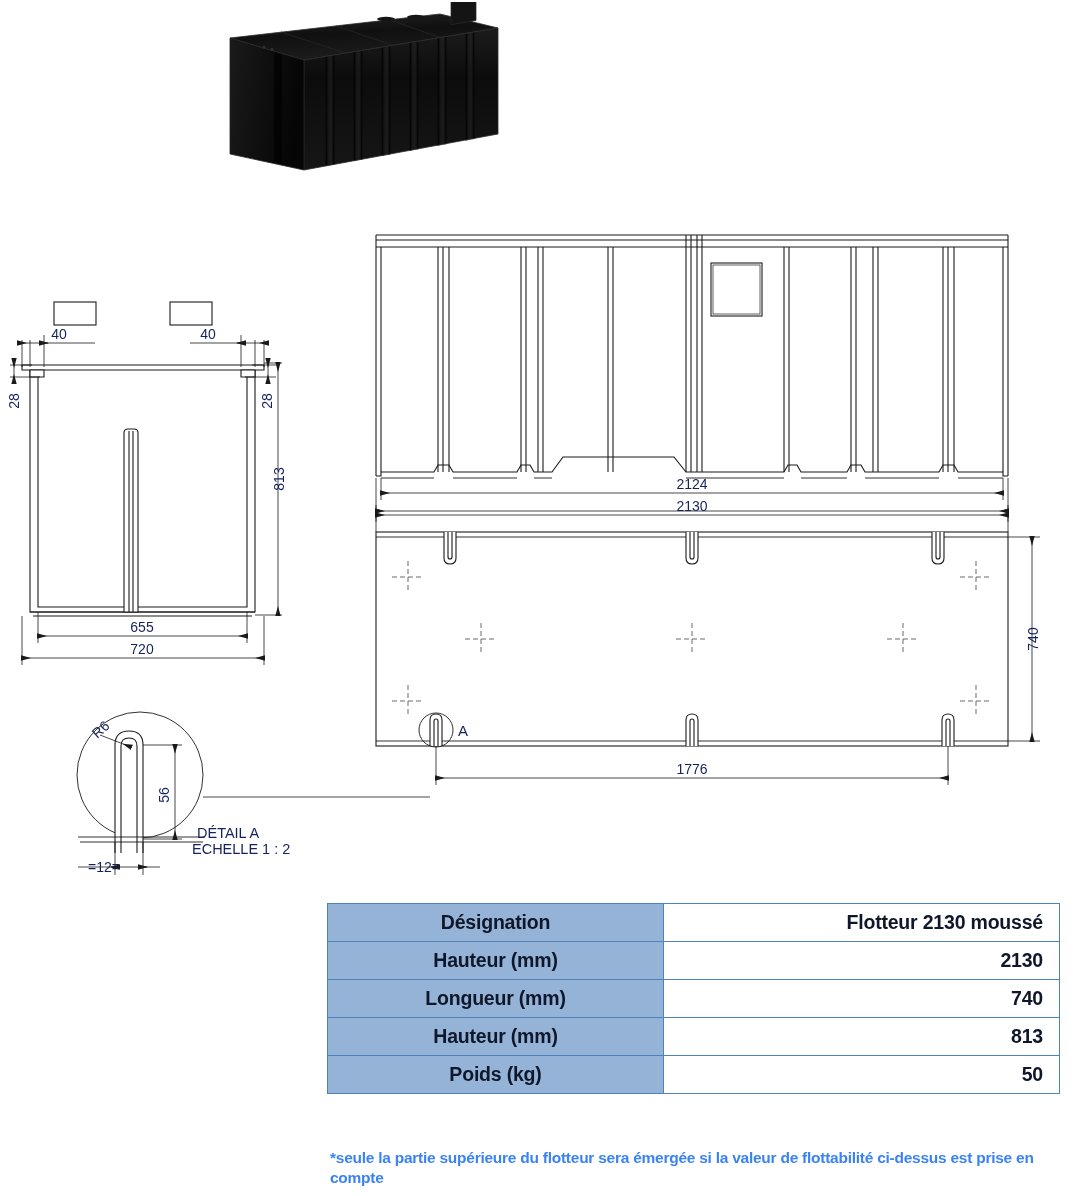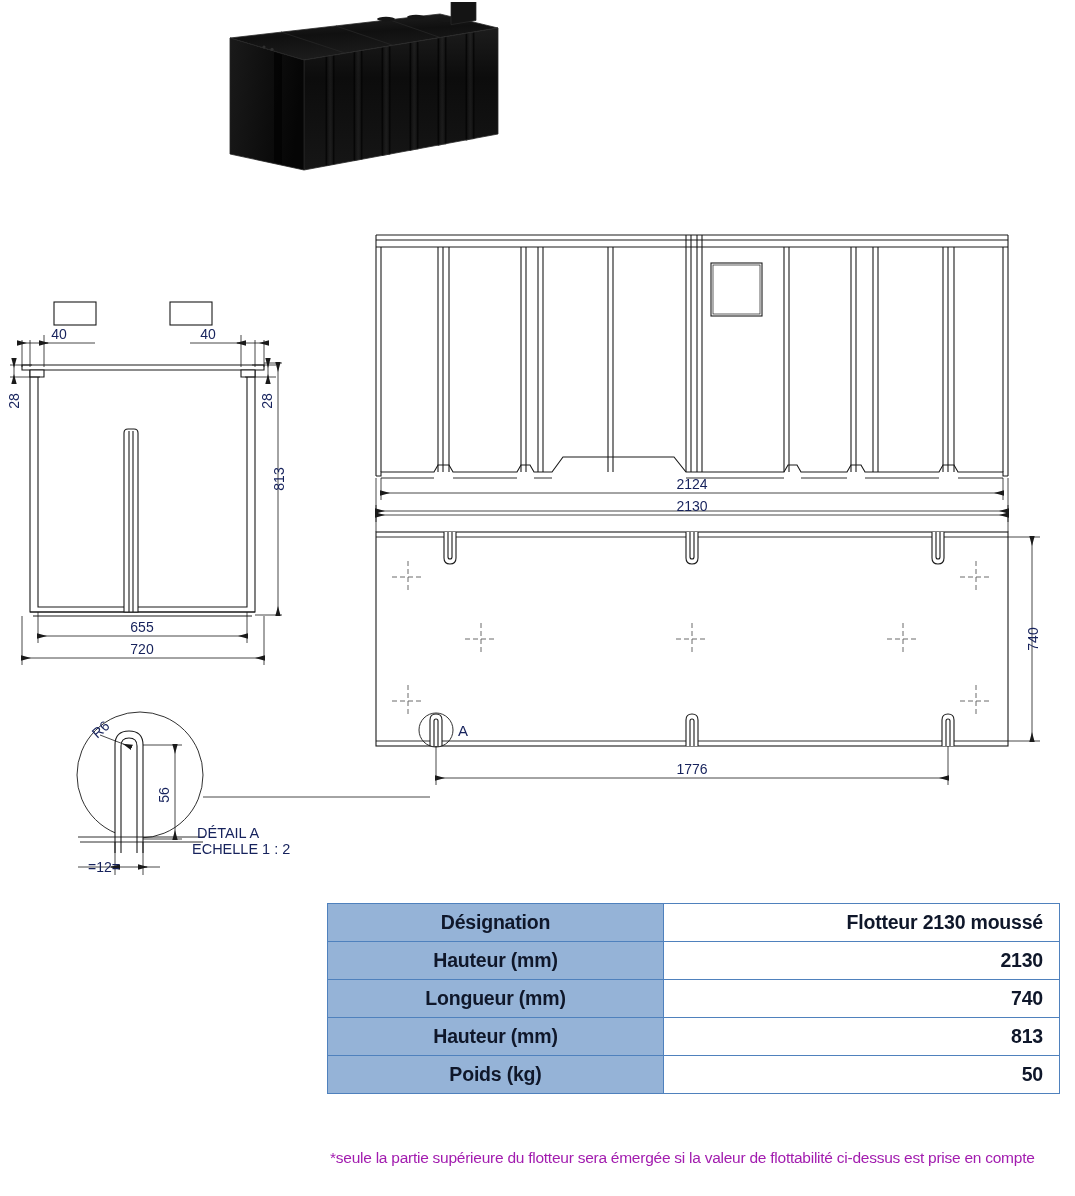--- a/index.html
+++ b/index.html
@@ -68,22 +68,23 @@
   }
 
   
   #footnote {
     position: absolute;
     left: 330px;
     top: 1148px;
     width: 740px;
     font-size: 15.5px;
     line-height: 1.32;
-    color: #a21caf;
+    color: #3b82f6;
     letter-spacing: -0.25px;
+    font-weight: bold;
   }
 </style>
 </head>
 <body>
 
 <svg id="product-photo" viewBox="0 0 352 190" aria-hidden="true">
   <defs>
     <linearGradient id="topFace" x1="0" y1="0" x2="0.35" y2="1">
       <stop offset="0" stop-color="#272727"></stop>
       <stop offset="0.5" stop-color="#101010"></stop>

